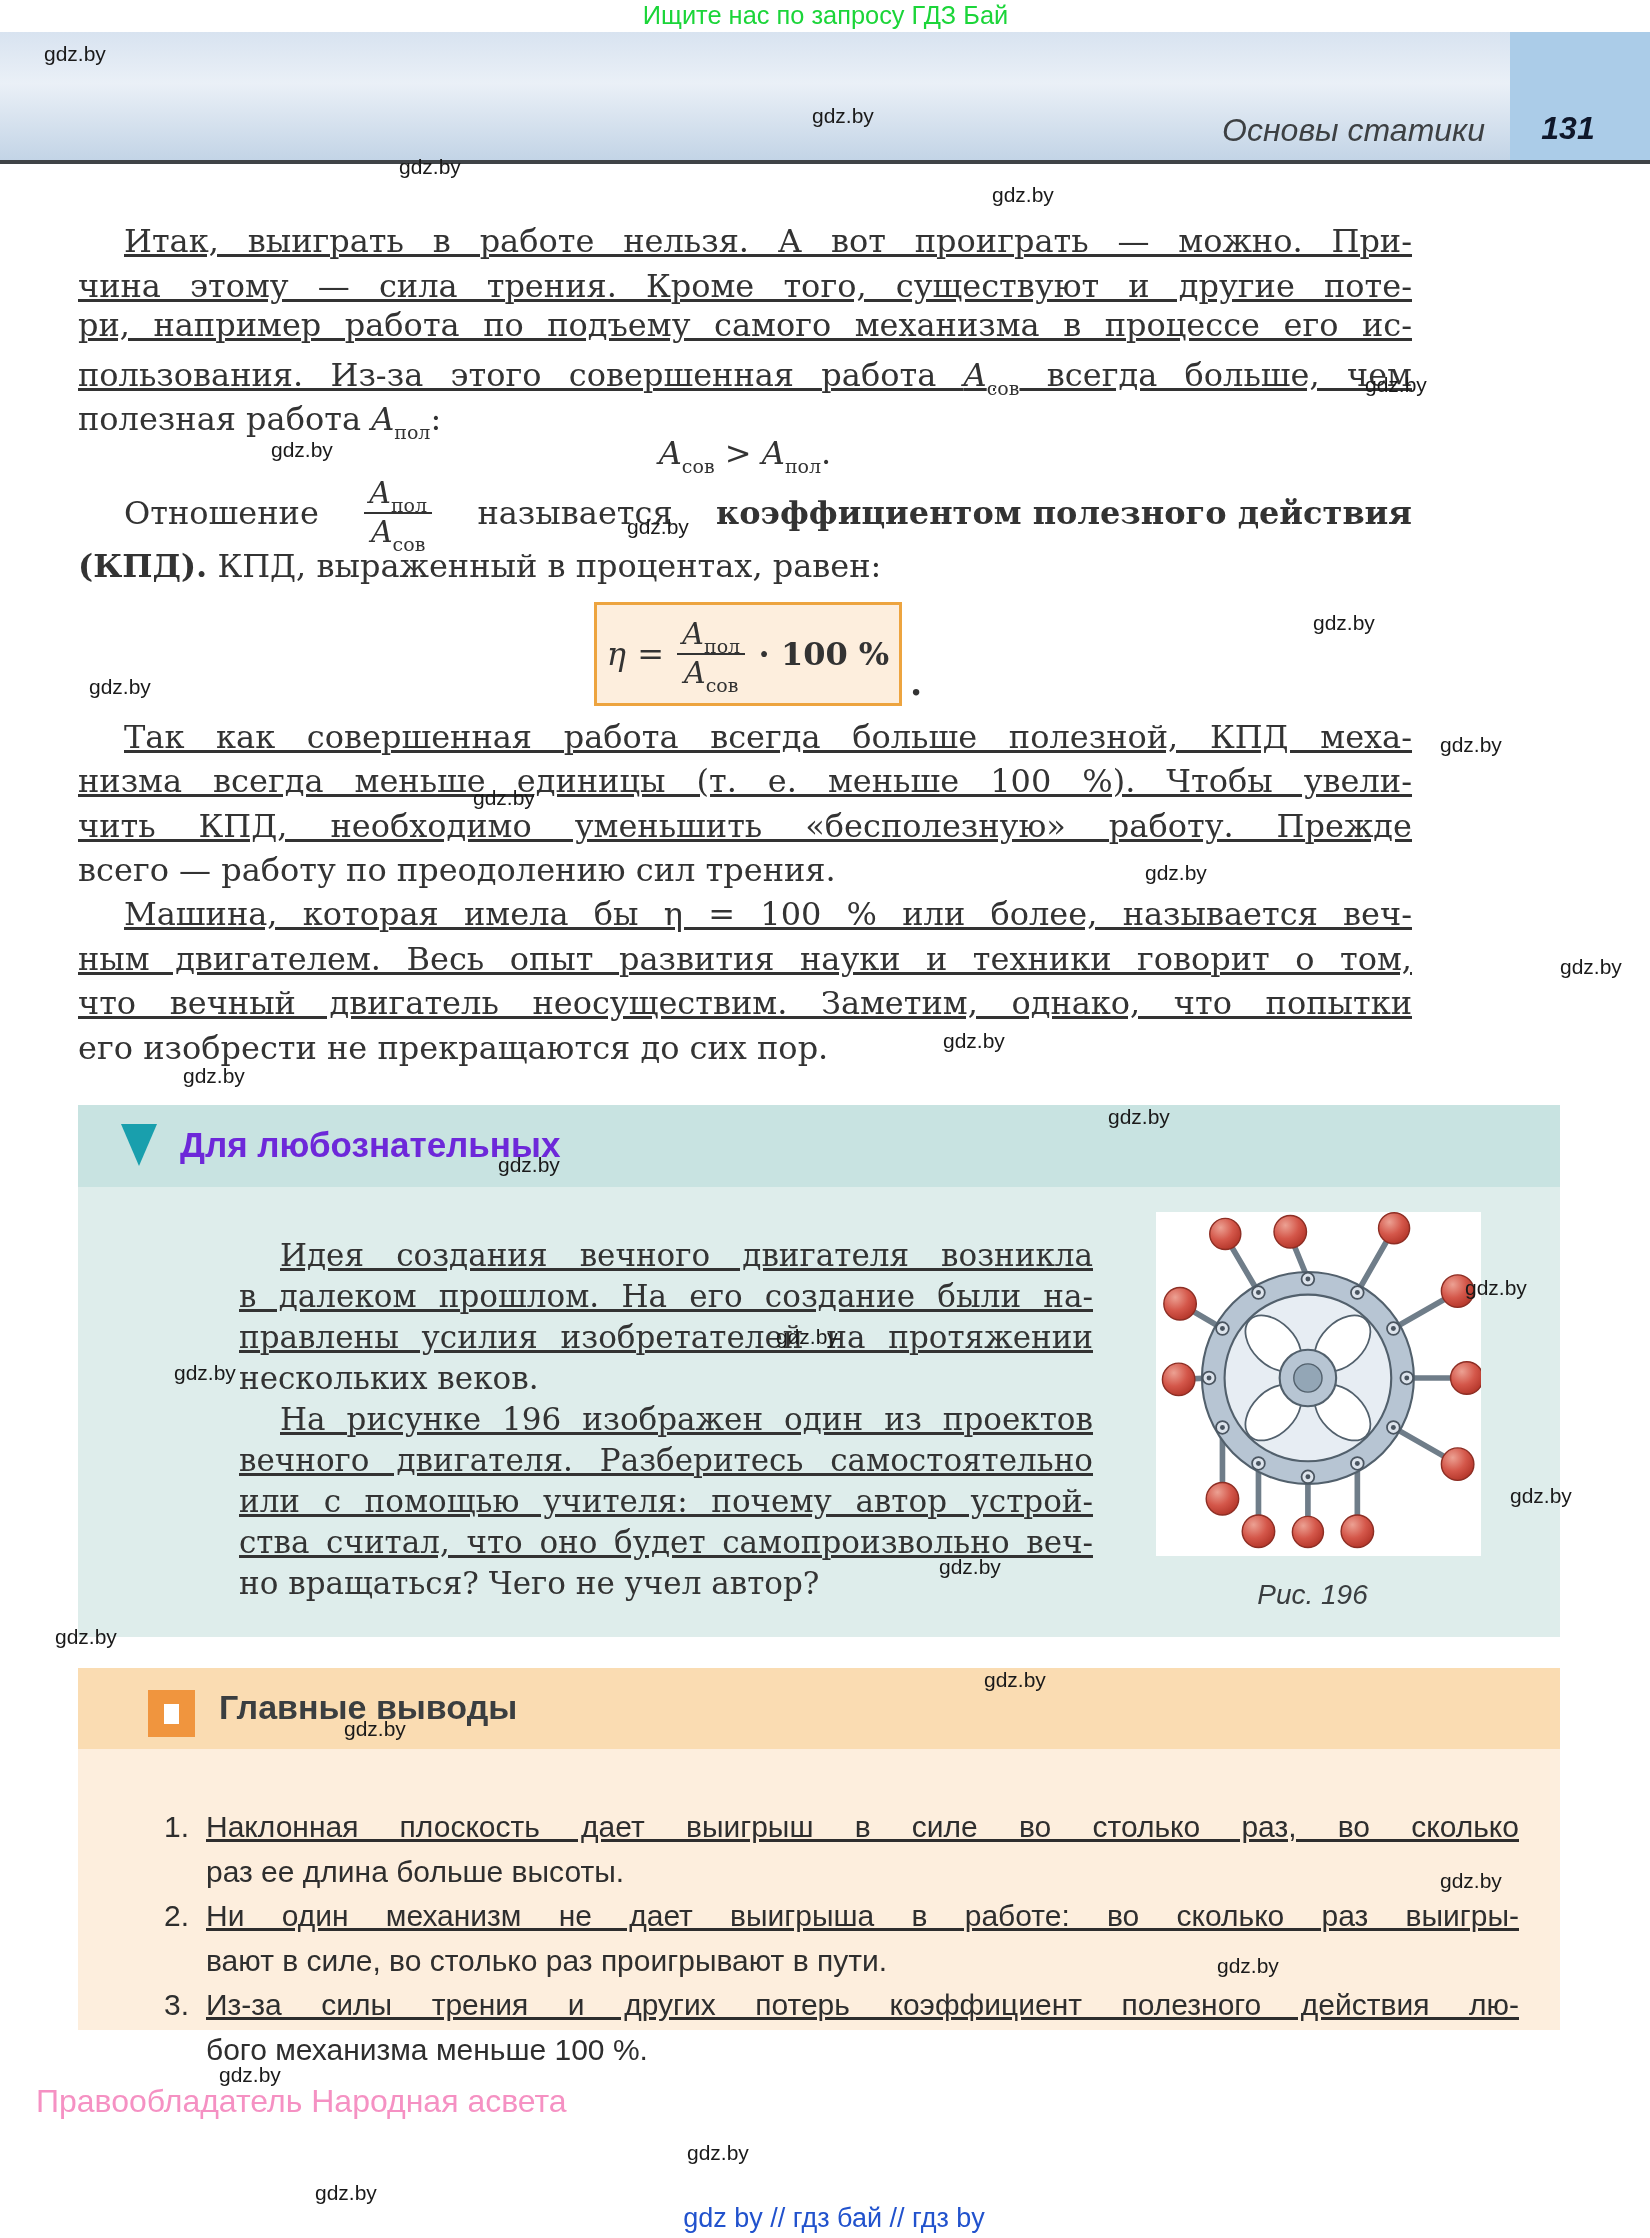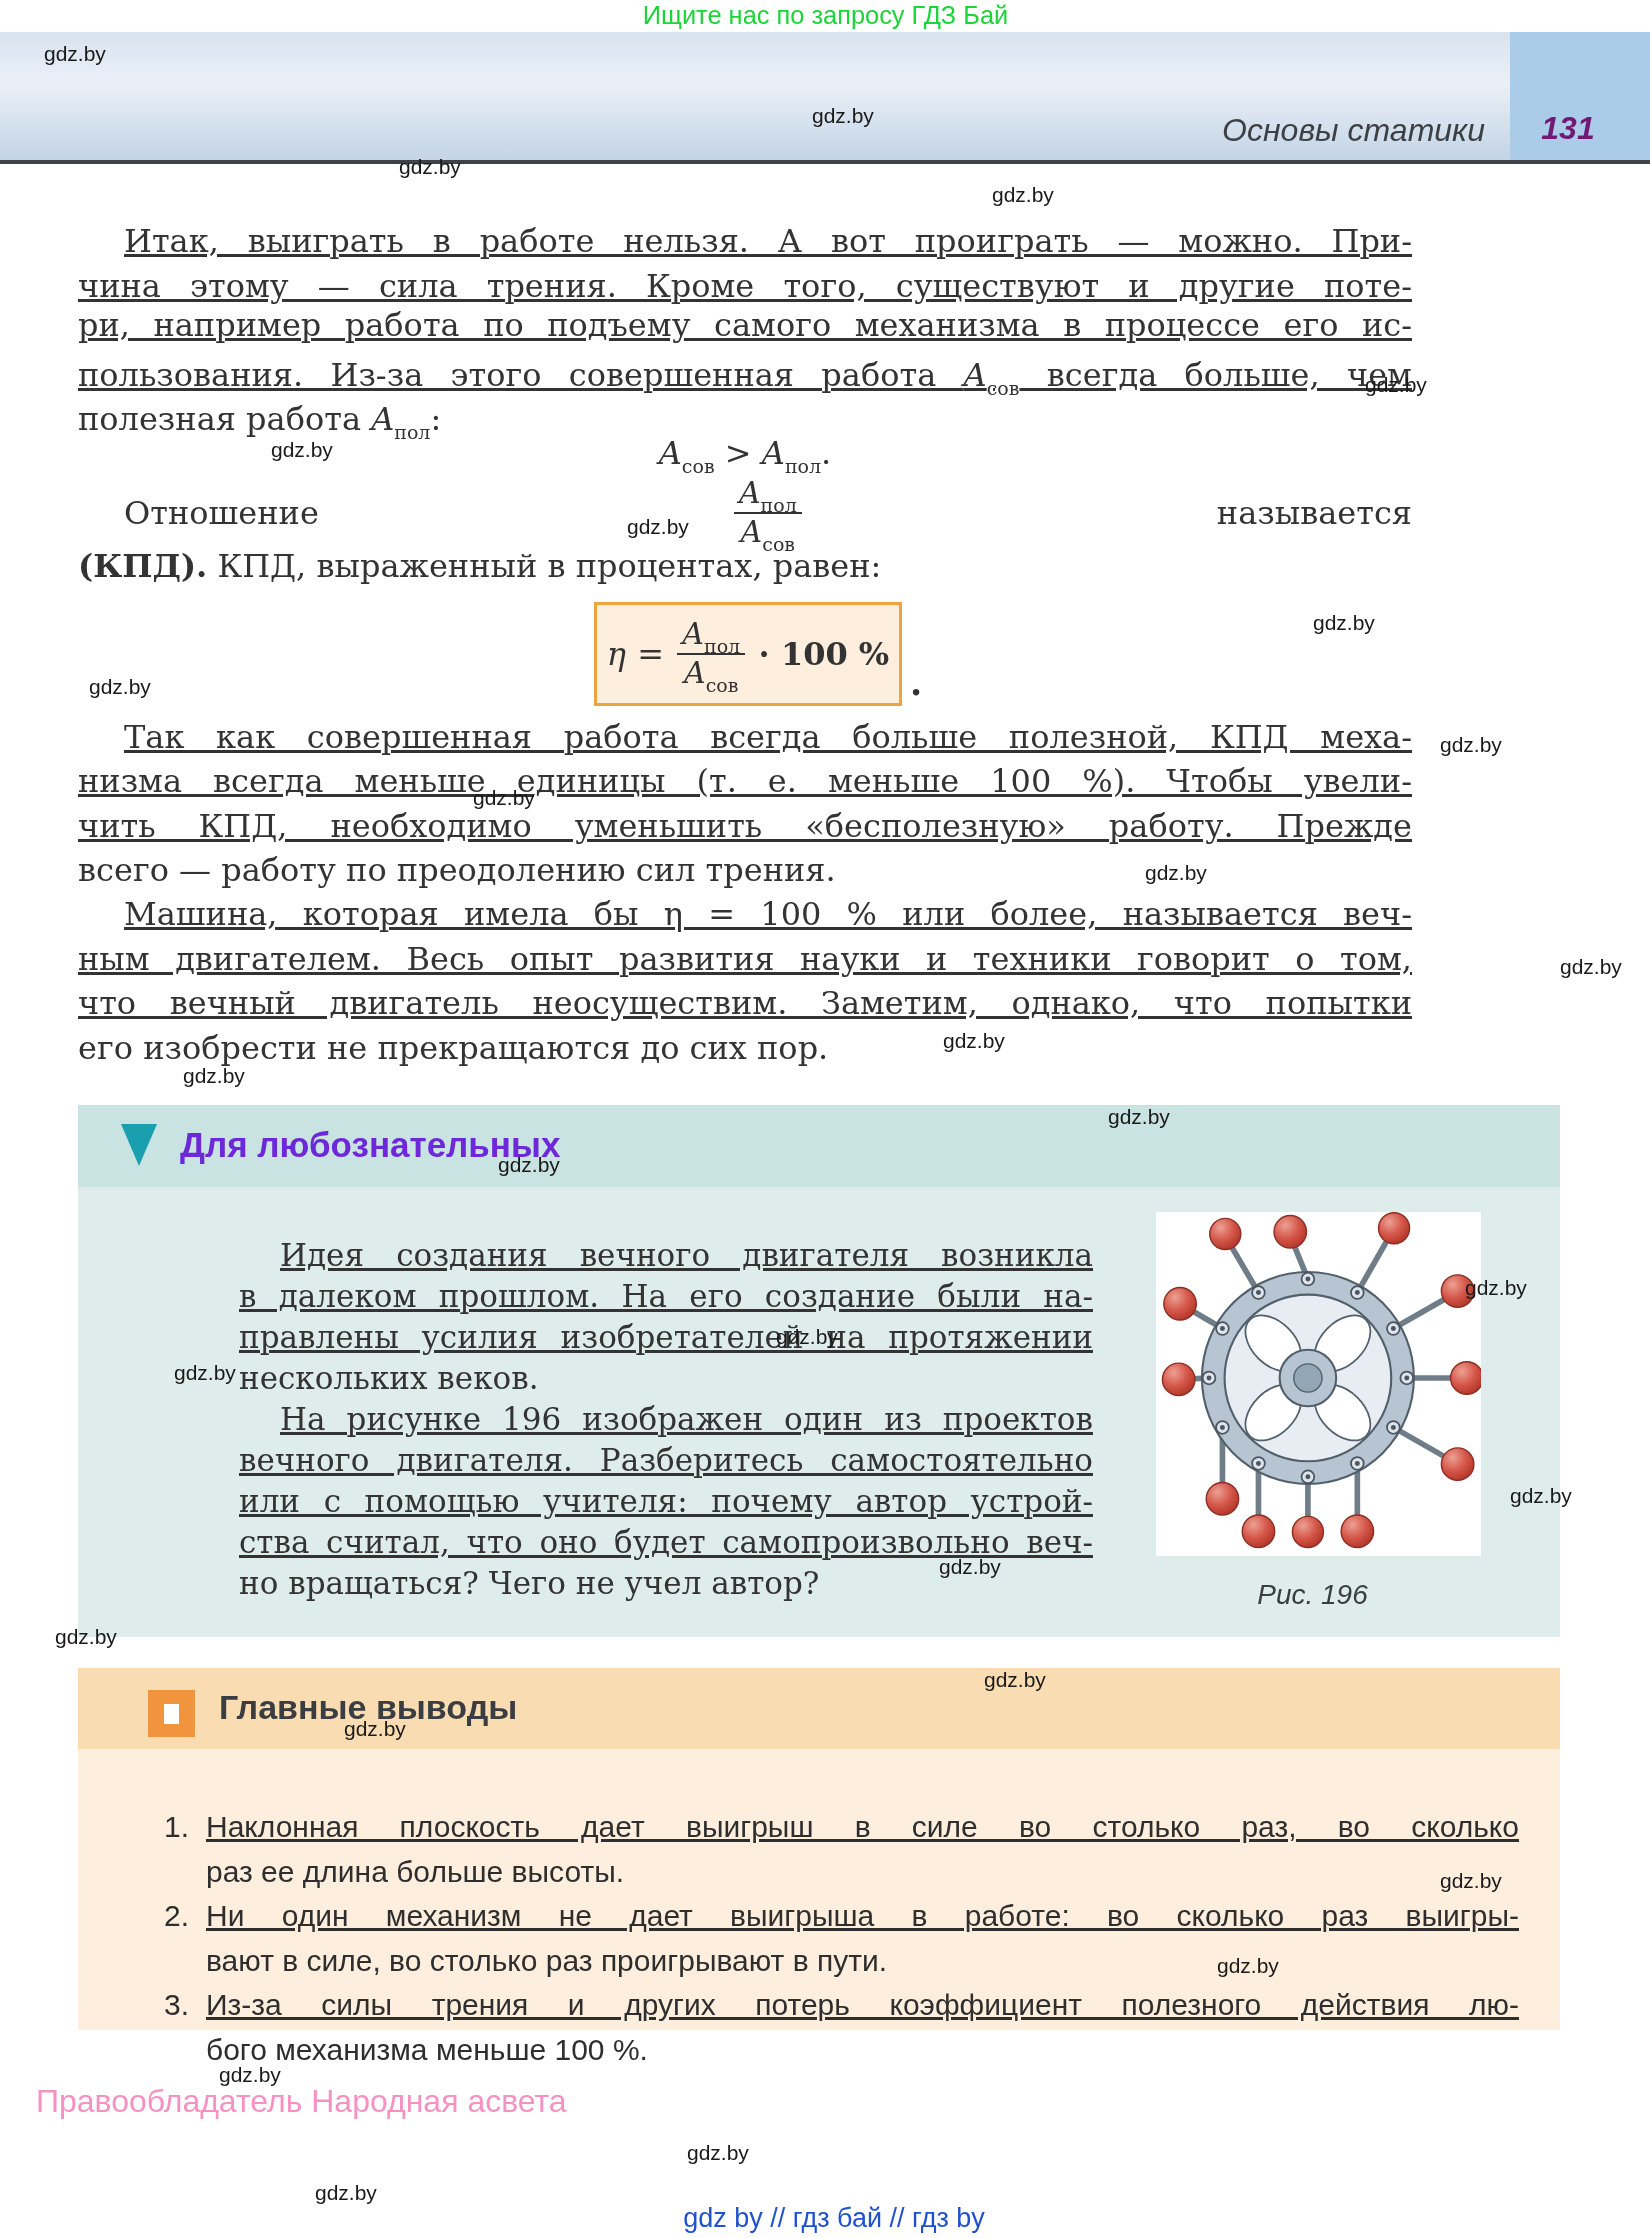--- a/index.html
+++ b/index.html
@@ -17,21 +17,21 @@
   .banner{top:1.4px;left:0;width:1651px;text-align:center;
           font:25.4px "Liberation Sans", sans-serif;color:var(--banner-green);}
   
   .hdrband{top:32px;left:0;width:1651px;height:128px;
            background:linear-gradient(180deg,#d8e3f0 0%,#eaf0f7 40%,#c3d4e6 100%);}
   .hdrpanel{top:32px;left:1510px;width:140px;height:128px;background:#abcce8;}
   .hdrrule{top:160px;left:0;width:1651px;height:3.5px;background:#3f4347;}
   .chapter{top:112px;left:917px;width:568px;text-align:right;
            font:italic 32px "Liberation Sans", sans-serif;color:#3d4043;}
   .pagenum{top:110px;left:1510px;width:116px;text-align:center;
-           font:italic 700 32px "Liberation Sans", sans-serif;color:#701a75;}
+           font:italic 700 32px "Liberation Sans", sans-serif;color:#0f172a;}
   
   .sline{left:78px;width:1334px;font-size:32px;line-height:42px;white-space:normal;}
   .jl{text-align:justify;text-align-last:justify;text-decoration:underline;}
   .ll{text-align:left;}
   .ind{padding-left:46px;}
   .mvar{font-style:italic;}
   sub.ms{font-size:19px;line-height:0;vertical-align:-8.5px;letter-spacing:0;}
   .bold{font-weight:700;}
   .centerline{text-align:center;text-align-last:center;}
   
@@ -101,20 +101,21 @@
   <span class="mvar">A</span><sub class="ms">сов</sub><span> &gt; </span><span class="mvar">A</span><sub class="ms">пол</sub><span>.</span>
 </div>
 
 <div class="abs ratiorow">
   <span>Отношение</span>
   <span class="frac">
     <span class="num"><span class="mvar">A</span><sub class="ms">пол</sub></span>
     <span class="den"><span class="mvar">A</span><sub class="ms">сов</sub></span>
   </span>
   <span>называется</span>
+  <span class="bold">коэффициентом полезного действия</span>
 </div>
 <div class="abs sline ll" style="top:545px">
   <span class="bold">(КПД).</span><span> КПД, выраженный в процентах, равен:</span>
 </div>
 
 <div class="abs fbox">
   <span class="mvar">η</span>
   <span>=</span>
   <span class="frac">
     <span class="num"><span class="mvar">A</span><sub class="ms">пол</sub></span>

